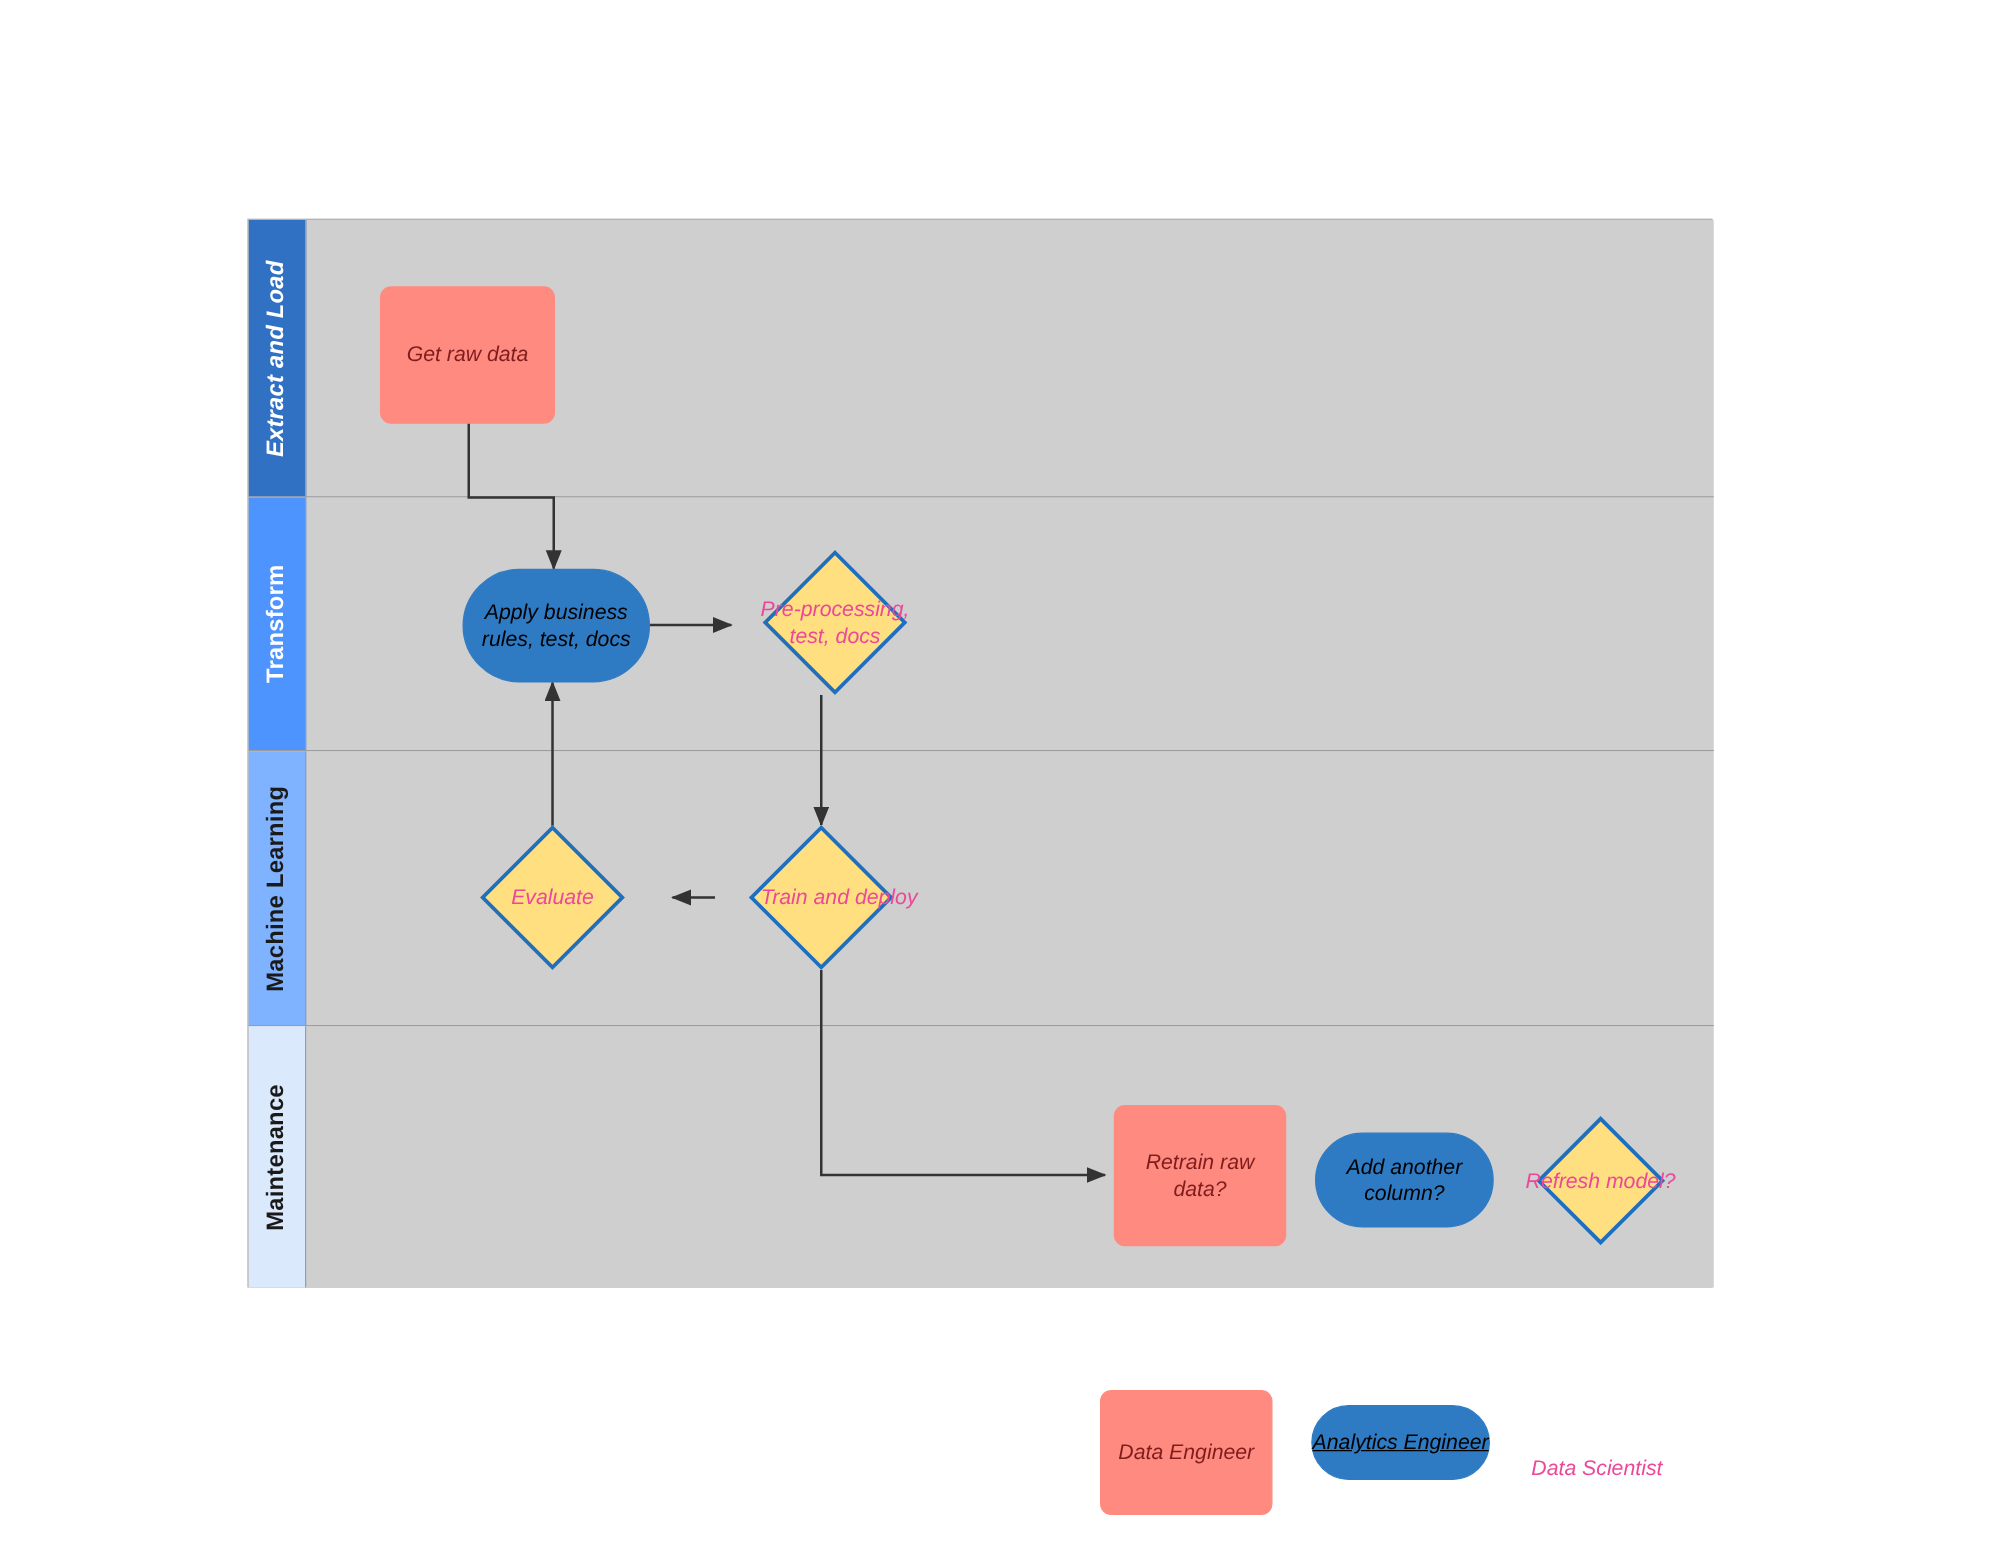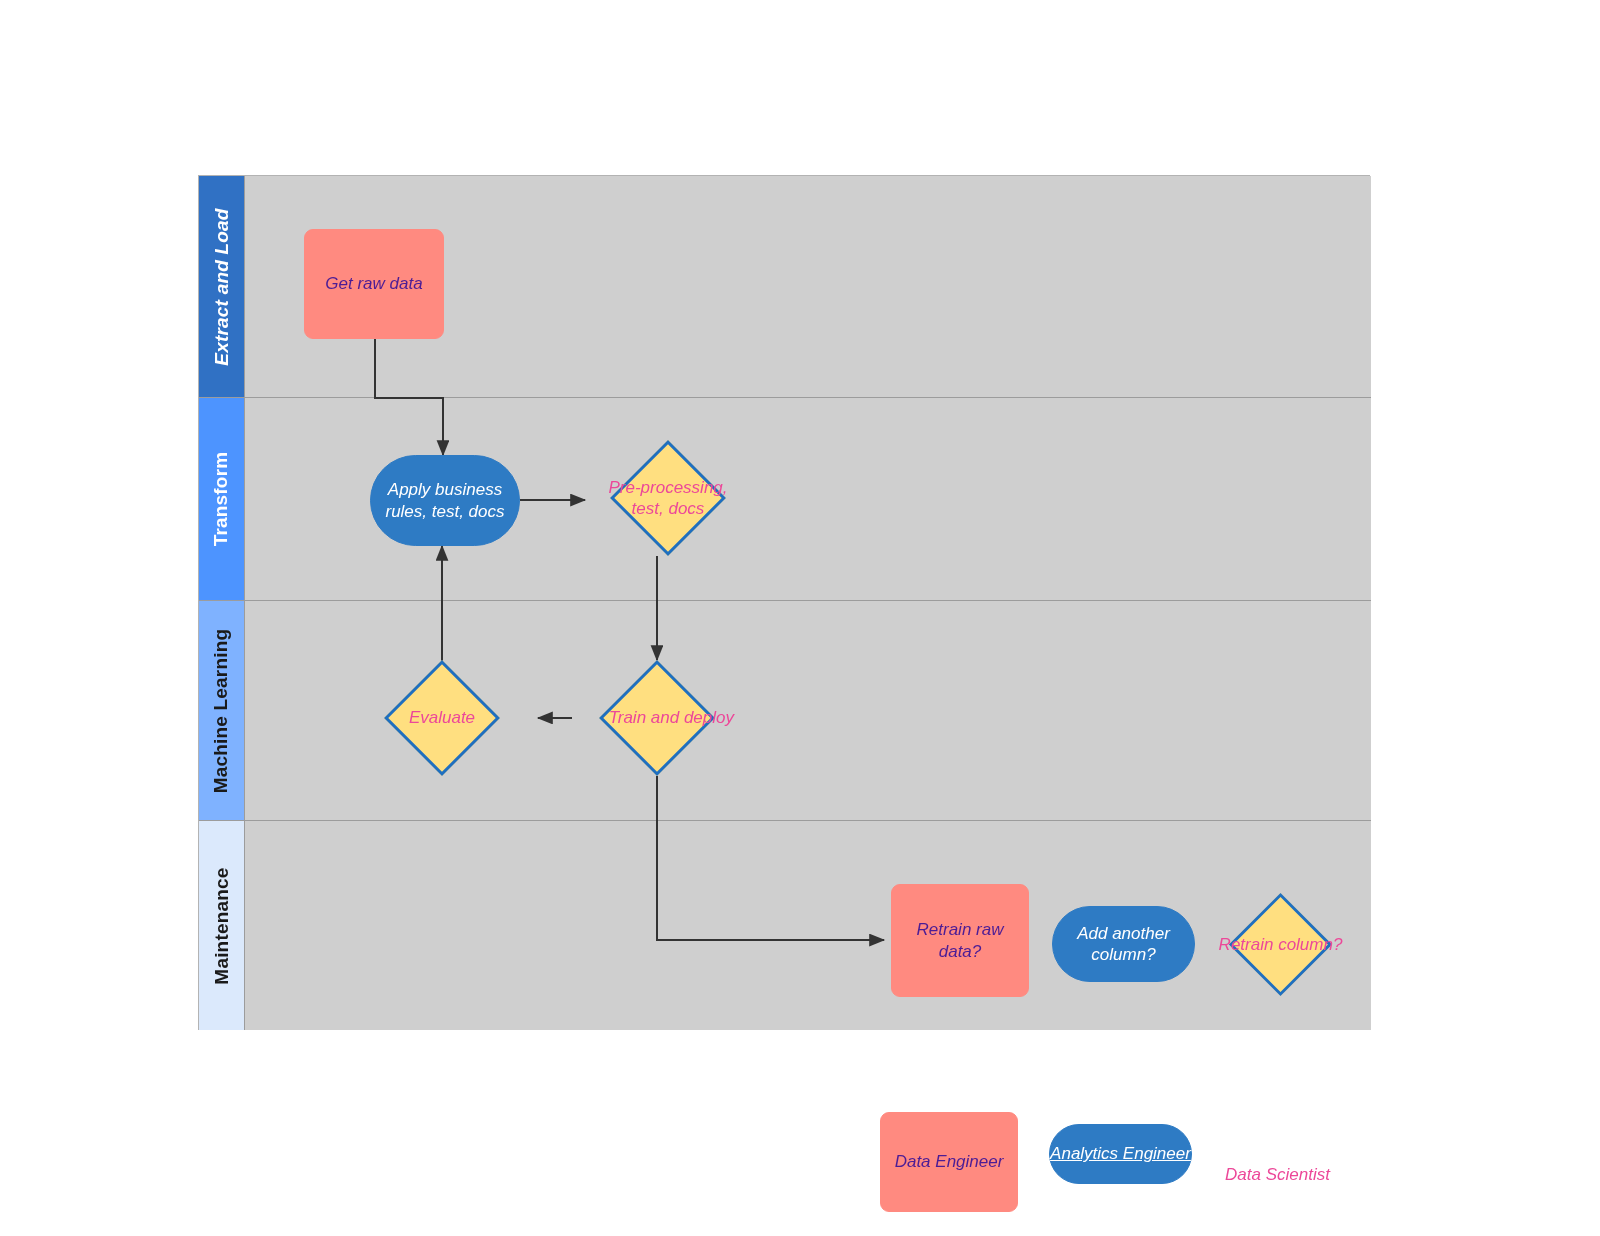--- a/index.html
+++ b/index.html
@@ -51,27 +51,27 @@
     font-size: 17px;
     line-height: 1.25;
     z-index: 6;
   }
   .node .lbl { display: block; padding: 0 8px; }
 
   .shape-rect {
     background: #FF8A80;
     border: 1px solid #FF8A80;
     border-radius: 9px;
-    color: #4c1d95;
+    color: #7f1d1d;
   }
   .shape-stadium {
     background: #2E7BC4;
     border: 1px solid #2E7BC4;
     border-radius: 999px;
-    color: #ffffff;
+    color: #000000;
   }
   .shape-diamond {
     background: transparent;
     color: #ec4899;
   }
   .shape-diamond .dia-bg {
     position: absolute; inset: 0;
     background: #FFDF80;
     border: 3px solid #1F6FC0;
     transform: rotate(45deg);
@@ -178,21 +178,21 @@
   <div class="node shape-rect" style="left:891px; top:884px; width:138px; height:113px;">
     <span class="lbl">Retrain raw data?</span>
   </div>
 
   <div class="node shape-stadium" style="left:1052px; top:906px; width:143px; height:76px;">
     <span class="lbl">Add another column?</span>
   </div>
 
   <div class="node shape-diamond" style="left:1208px; top:893px; width:145px; height:104px;">
     <div class="dia-bg" style="width:73px;height:73px;left:36px;top:15px;position:absolute;"></div>
-    <span class="lbl">Retrain column?</span>
+    <span class="lbl">Refresh model?</span>
   </div>
 
   <div id="legend">
     <div class="legend-node shape-rect" style="left:0px; top:0px; width:138px; height:100px;">
       <span class="lbl">Data Engineer</span>
     </div>
 
     <div class="legend-node shape-stadium" style="left:169px; top:12px; width:143px; height:60px;text-decoration:underline;">
       <span class="lbl">Analytics Engineer</span>
     </div>

